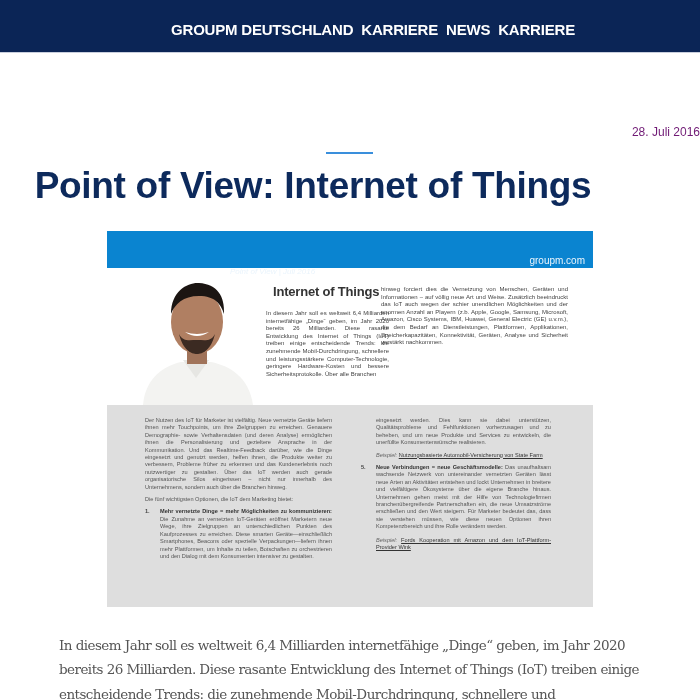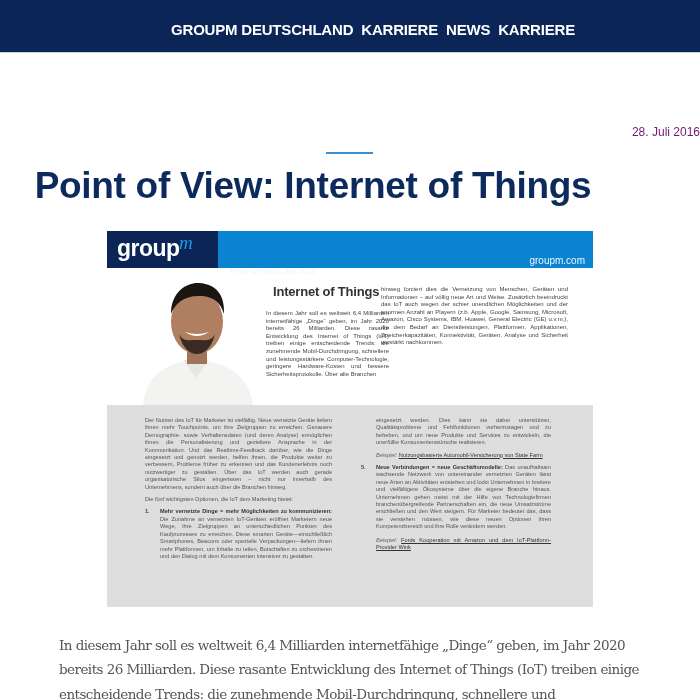--- a/index.html
+++ b/index.html
@@ -52,24 +52,20 @@
     <li>KARRIERE</li>
   </ul>
 </nav>
 
 <div class="date">28. Juli 2016</div>
 <div class="accent-line"></div>
 <h1 class="page-title">Point of View: Internet of Things</h1>
 
 <div class="doc">
   <div class="doc-header">
-    <div class="doc-logo">
-      <span class="g">group</span>
-      <span class="m">m</span>
-    </div>
     <span class="pov">Point of View  |  Juli 2016</span>
     <span class="site">groupm.com</span>
   </div>
 
   <svg class="doc-photo" viewBox="0 0 126 131">
     <rect width="126" height="131" fill="#ffffff"></rect>
     <path d="M10 131 C12 105 30 92 48 88 L78 88 C98 92 116 104 120 131 Z" fill="#f3f3f1"></path>
     <path d="M50 86 L63 104 L76 86 Z" fill="#e6e6e3"></path>
     <rect x="54" y="72" width="20" height="18" fill="#a0735a"></rect>
     <ellipse cx="64" cy="48" rx="26" ry="32" fill="#b07f62"></ellipse>

